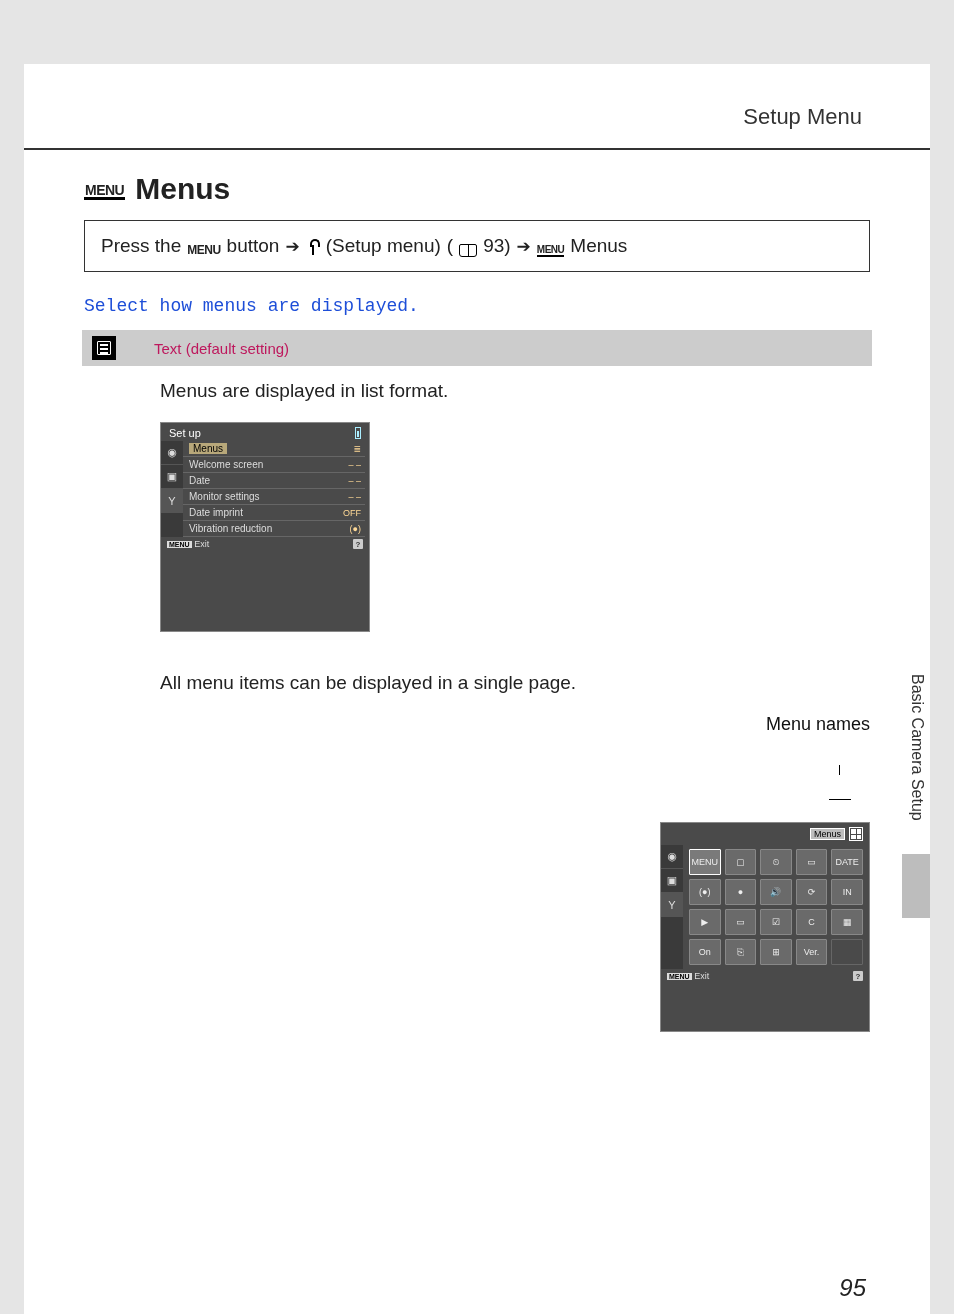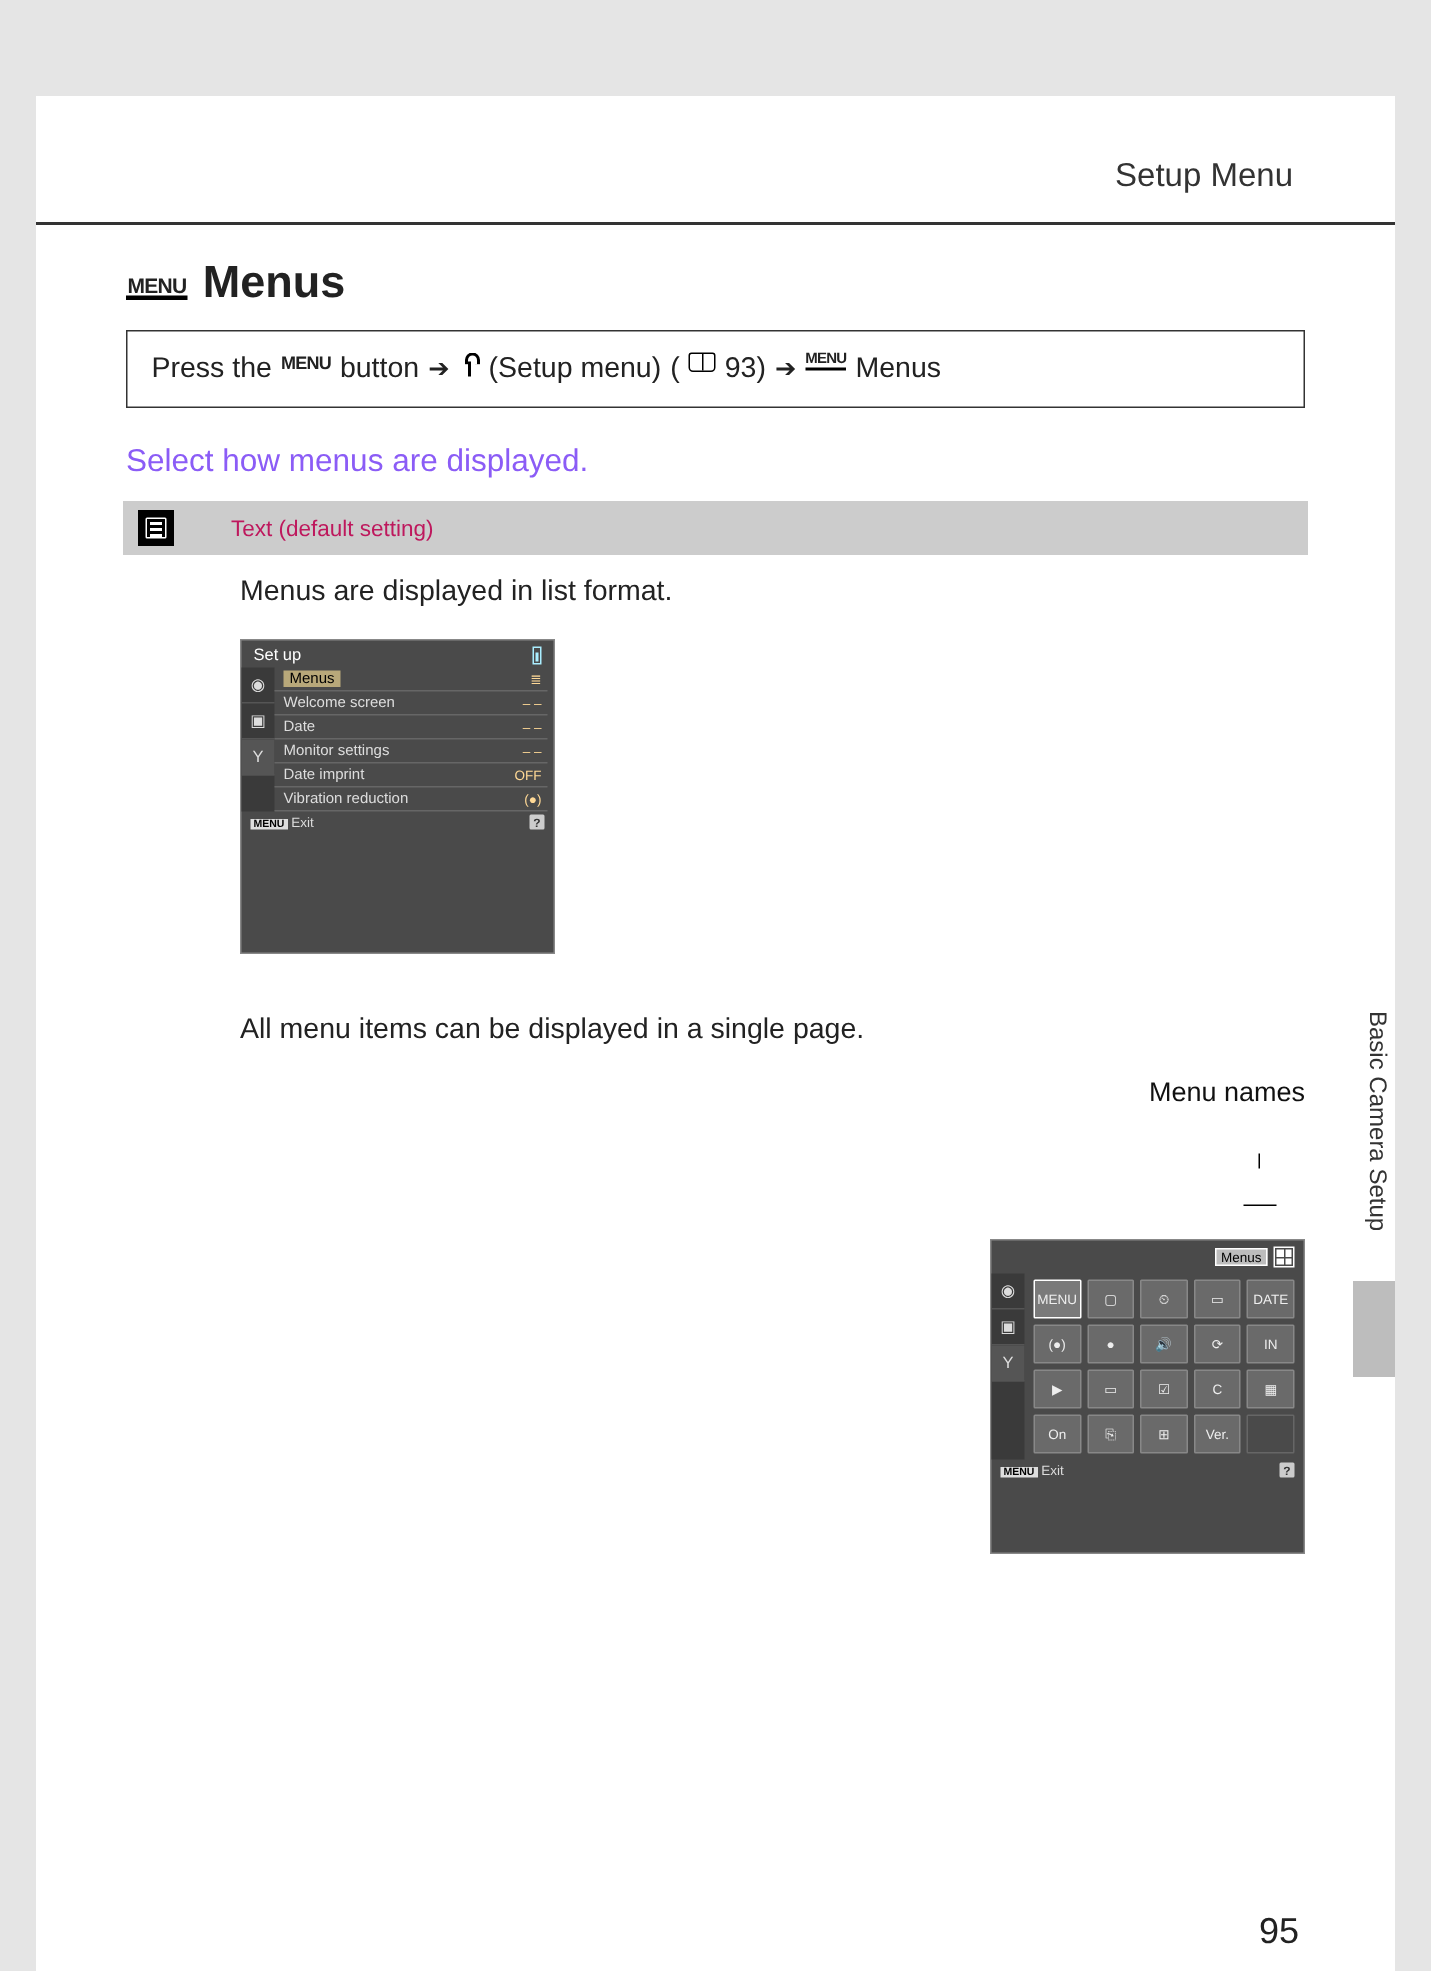--- a/index.html
+++ b/index.html
@@ -55,21 +55,21 @@
     font-size: 30px;
     font-weight: 700;
   }
   .nav-box {
     border: 1px solid #333;
     padding: 14px 16px;
     font-size: 19px;
     margin-bottom: 24px;
     display: flex;
     flex-wrap: wrap;
-    align-items: flex-start;
+    align-items: flex-end;
     gap: 6px;
   }
   .nav-box .menu-small {
     font-size: 12px;
     font-weight: 700;
     letter-spacing: -0.5px;
   }
   .nav-box .menu-small-ul {
     font-size: 10px;
     font-weight: 700;
@@ -107,23 +107,24 @@
     position: relative;
     vertical-align: -2px;
   }
   .book-glyph::after {
     content:"";
     position:absolute;
     left:50%; top:0; bottom:0;
     width:1px; background:#000;
   }
   .intro {
-    font-size: 21px;
-    color: #8b5cf6;
+    font-size: 18px;
+    color: #1d4ed8;
     margin-bottom: 14px;
+    font-family: Liberation Mono, monospace;
   }
   .opt-head {
     background: #ccc;
     display: flex;
     align-items: center;
     padding: 6px 10px;
     gap: 38px;
     margin: 0 -2px;
   }
   .opt-icon-box {
@@ -339,20 +340,21 @@
   .side-tab-block {
     position:absolute;
     right:0; top:790px;
     width:28px; height:64px;
     background:#bdbdbd;
   }
   .page-num {
     position: absolute;
     right: 64px;
     bottom: 28px;
+    font-style: italic;
     font-size: 24px;
     color: #222;
   }
 
   .icons-section-wrap { position:relative; }
 </style>
 </head>
 <body>
 
 <div class="page">

